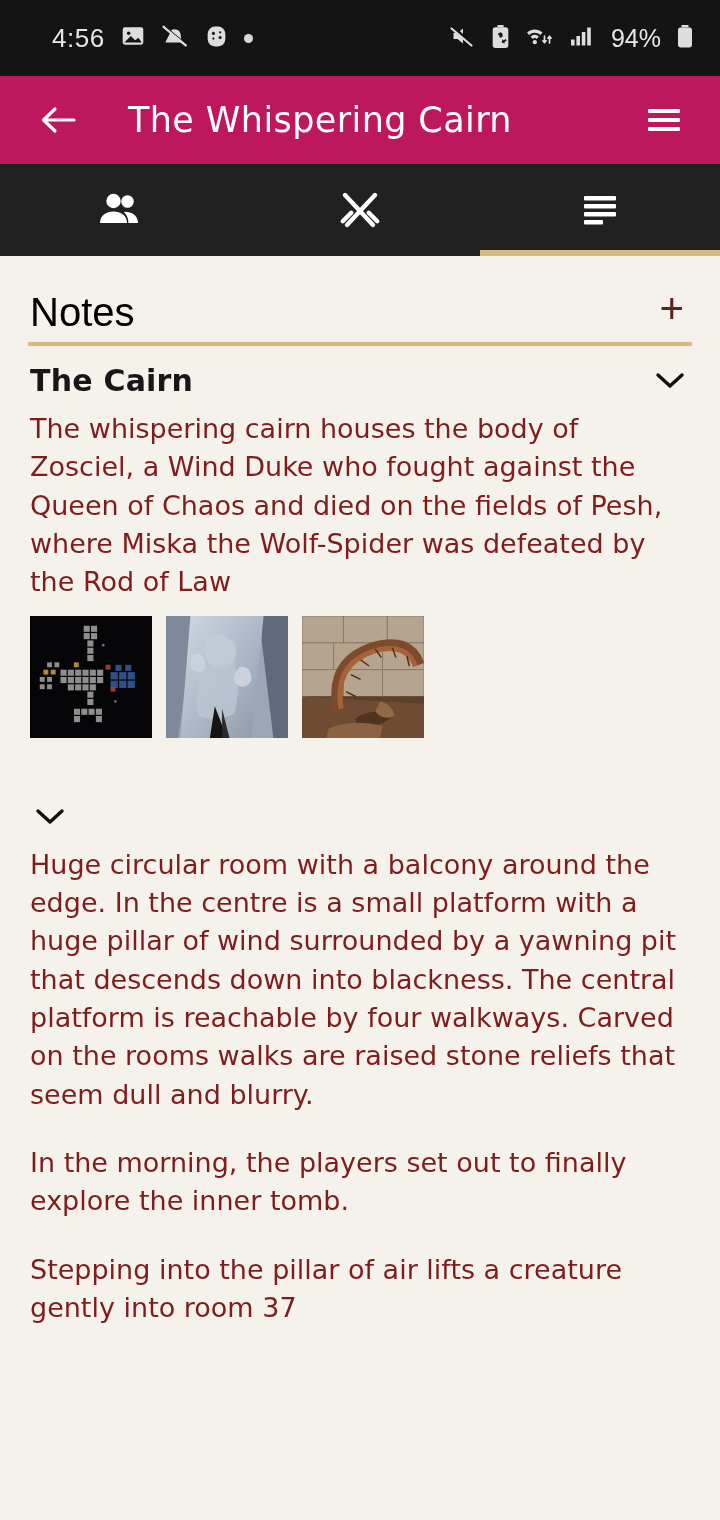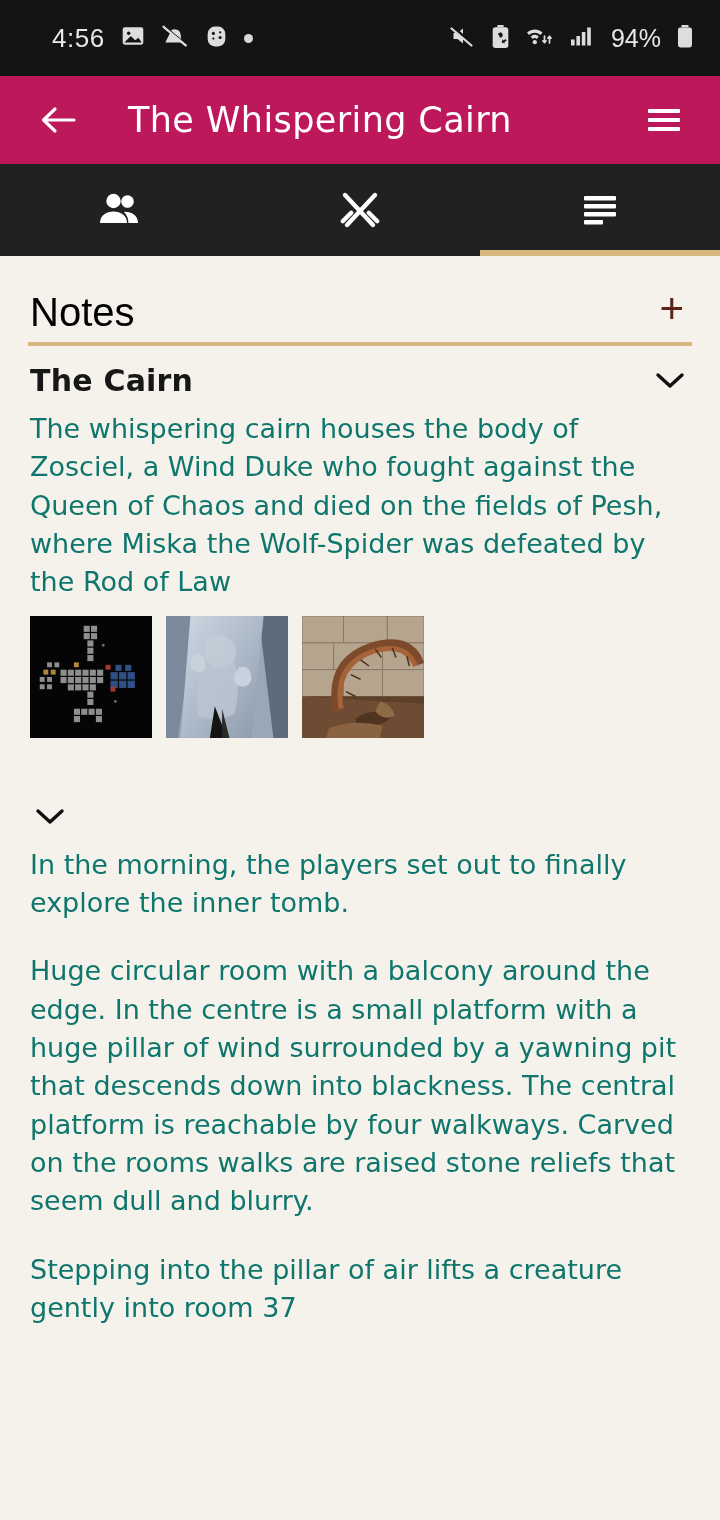--- a/index.html
+++ b/index.html
@@ -66,21 +66,21 @@
     display:flex; align-items:center; justify-content:space-between;
     padding:14px 2px 10px 2px;
   }
   .note-title {
     font-size:30px; color:#171717; font-weight:700;
     font-family:"DejaVu Sans", sans-serif; letter-spacing:.2px;
   }
   .chev { width:40px; height:40px; display:flex; align-items:center; justify-content:center; }
 
   .note-body {
-    font-size:27px; line-height:1.42; color:#0f766e;
+    font-size:27px; line-height:1.42; color:#7f1d1d;
     font-family:"DejaVu Sans", sans-serif; padding:0 2px;
   }
   .note-body p { margin:0; }
   .note-body p + p { margin-top:30px; }
 
   
   .thumbs { display:flex; gap:14px; padding:14px 2px 6px 2px; }
   .thumb { width:122px; height:122px; overflow:hidden; position:relative; }
 
   .thumb svg { display:block; width:100%; height:100%; }
@@ -374,20 +374,20 @@
 
     <div class="note-row">
       <span class="chev">
         <svg width="34" height="22" viewBox="0 0 34 22">
           <polyline points="5,6 17,17 29,6" fill="none" stroke="#101010" stroke-width="3.4" stroke-linecap="round" stroke-linejoin="round"></polyline>
         </svg>
       </span>
     </div>
 
     <div class="note-body">
+      <p>Huge circular room with a balcony around the edge. In the centre is a small platform with a huge pillar of wind surrounded by a yawning pit that descends down into blackness. The central platform is reachable by four walkways. Carved on the rooms walks are raised stone reliefs that seem dull and blurry.</p>
       <p>In the morning, the players set out to finally explore the inner tomb.</p>
-      <p>Huge circular room with a balcony around the edge. In the centre is a small platform with a huge pillar of wind surrounded by a yawning pit that descends down into blackness. The central platform is reachable by four walkways. Carved on the rooms walks are raised stone reliefs that seem dull and blurry.</p>
       <p>Stepping into the pillar of air lifts a creature gently into room 37</p>
 
     </div>
 
   </div>
 </div>
 
 </body></html>

